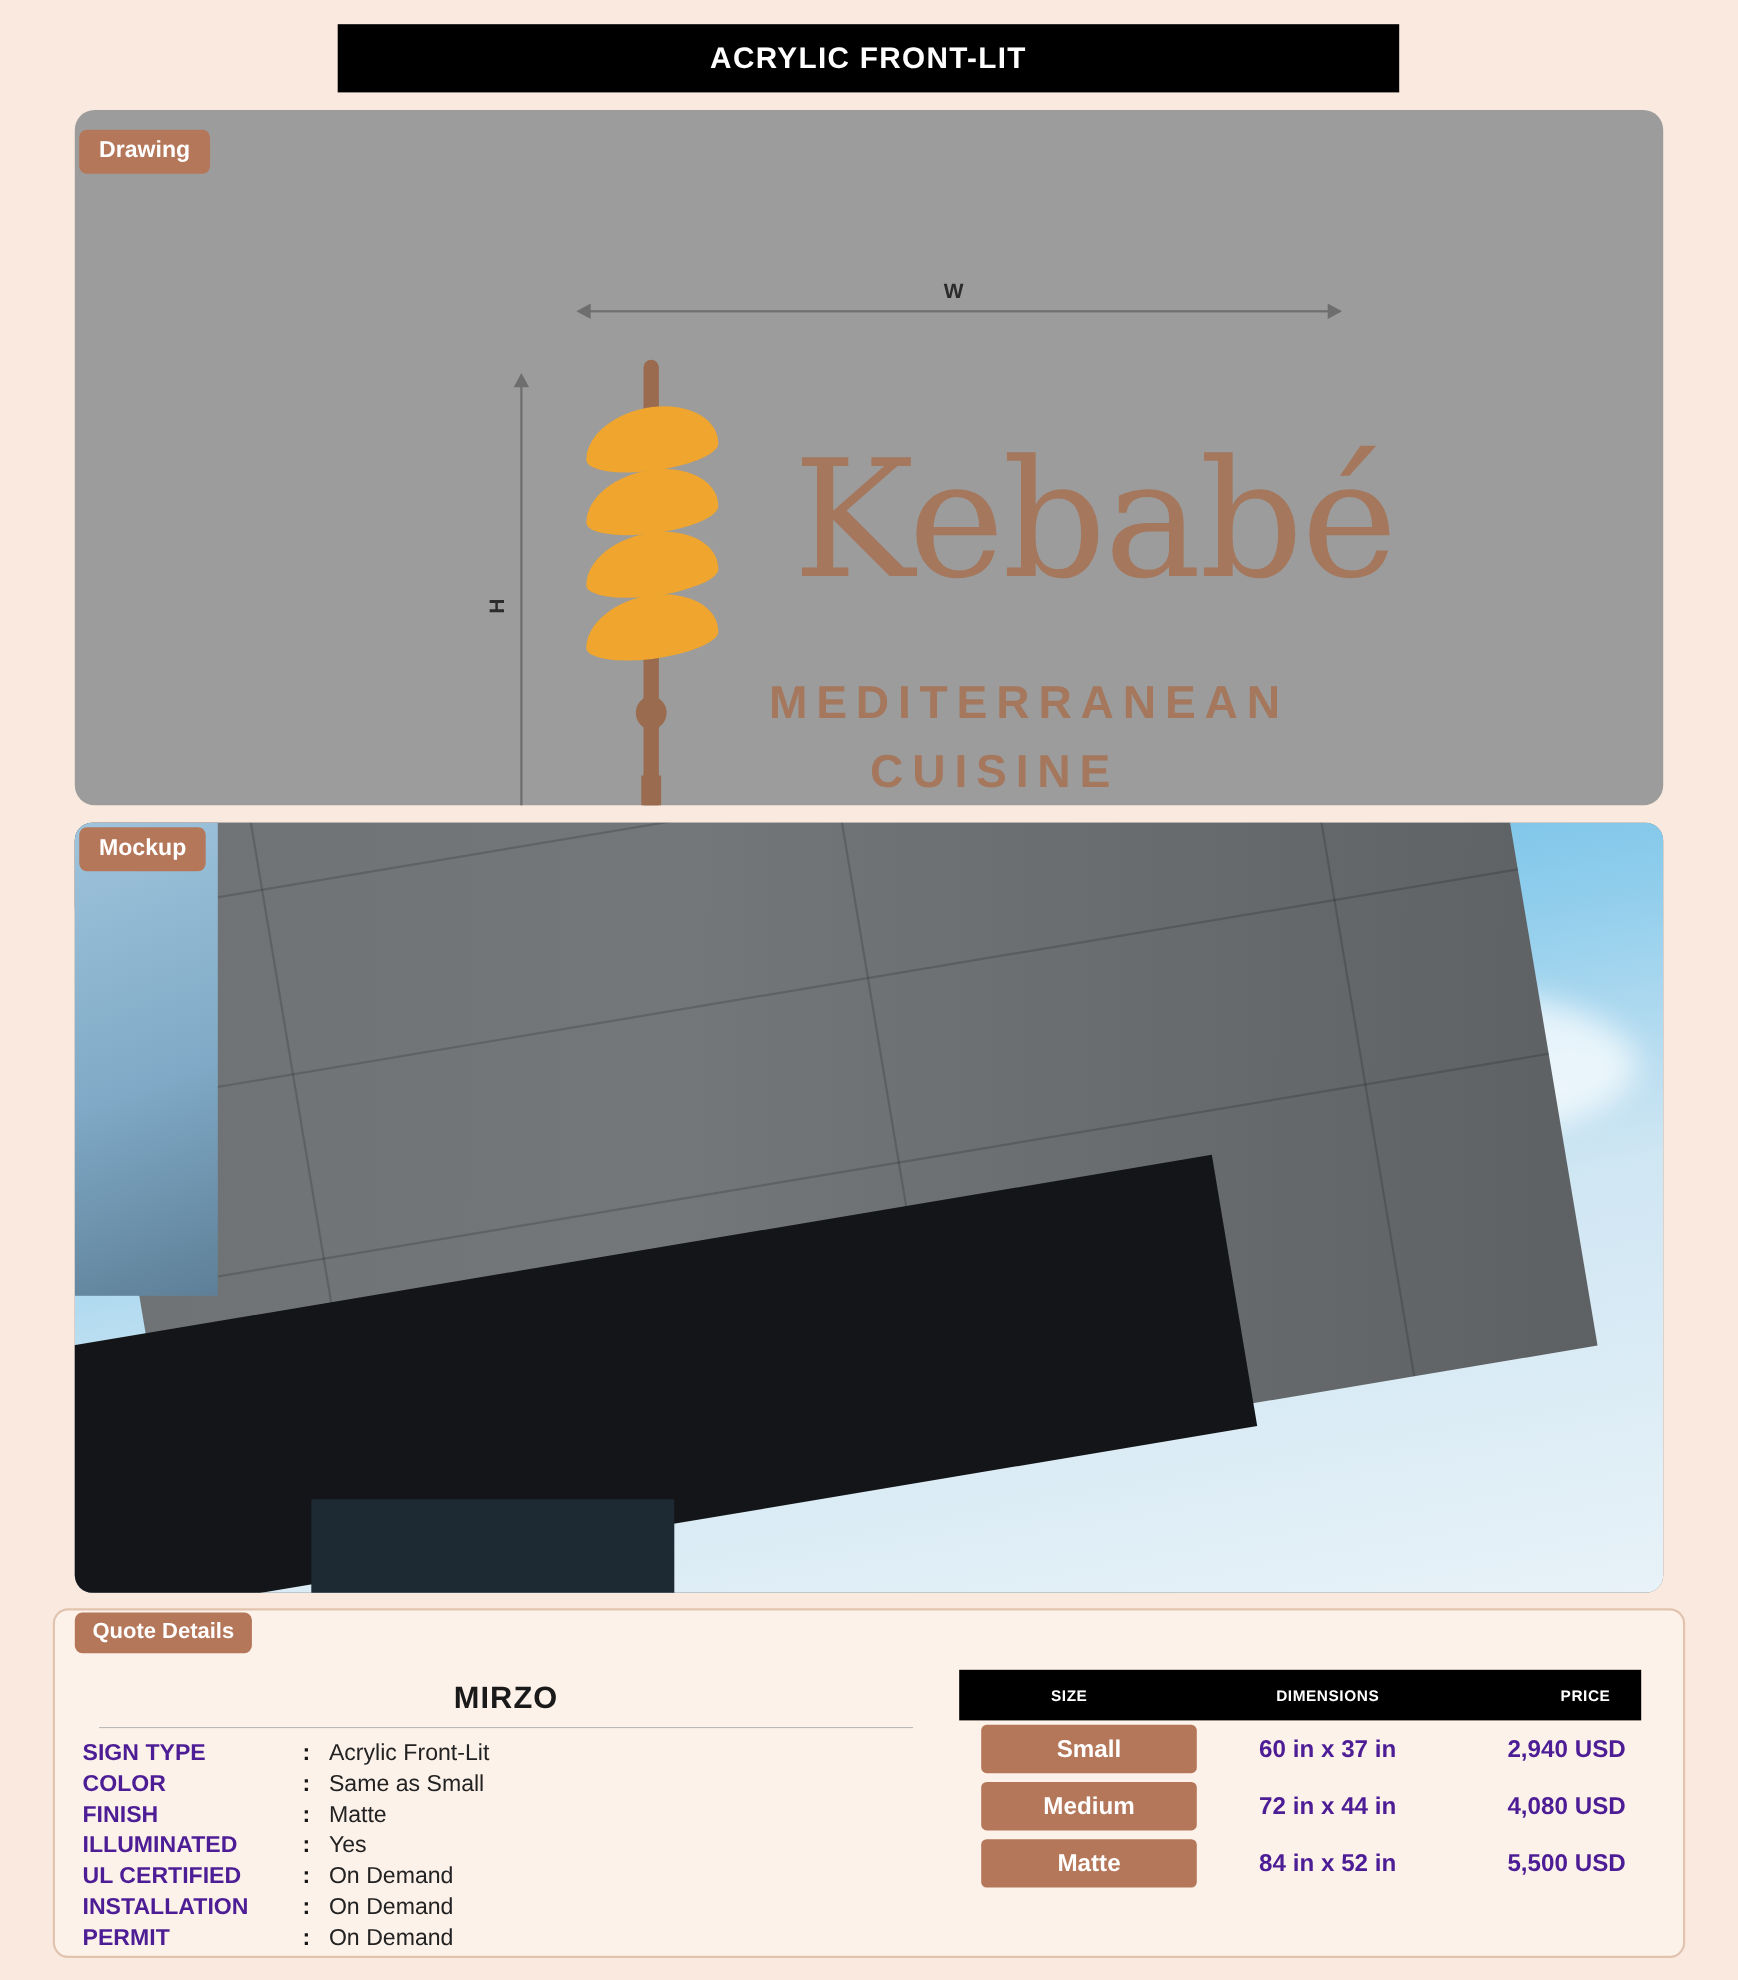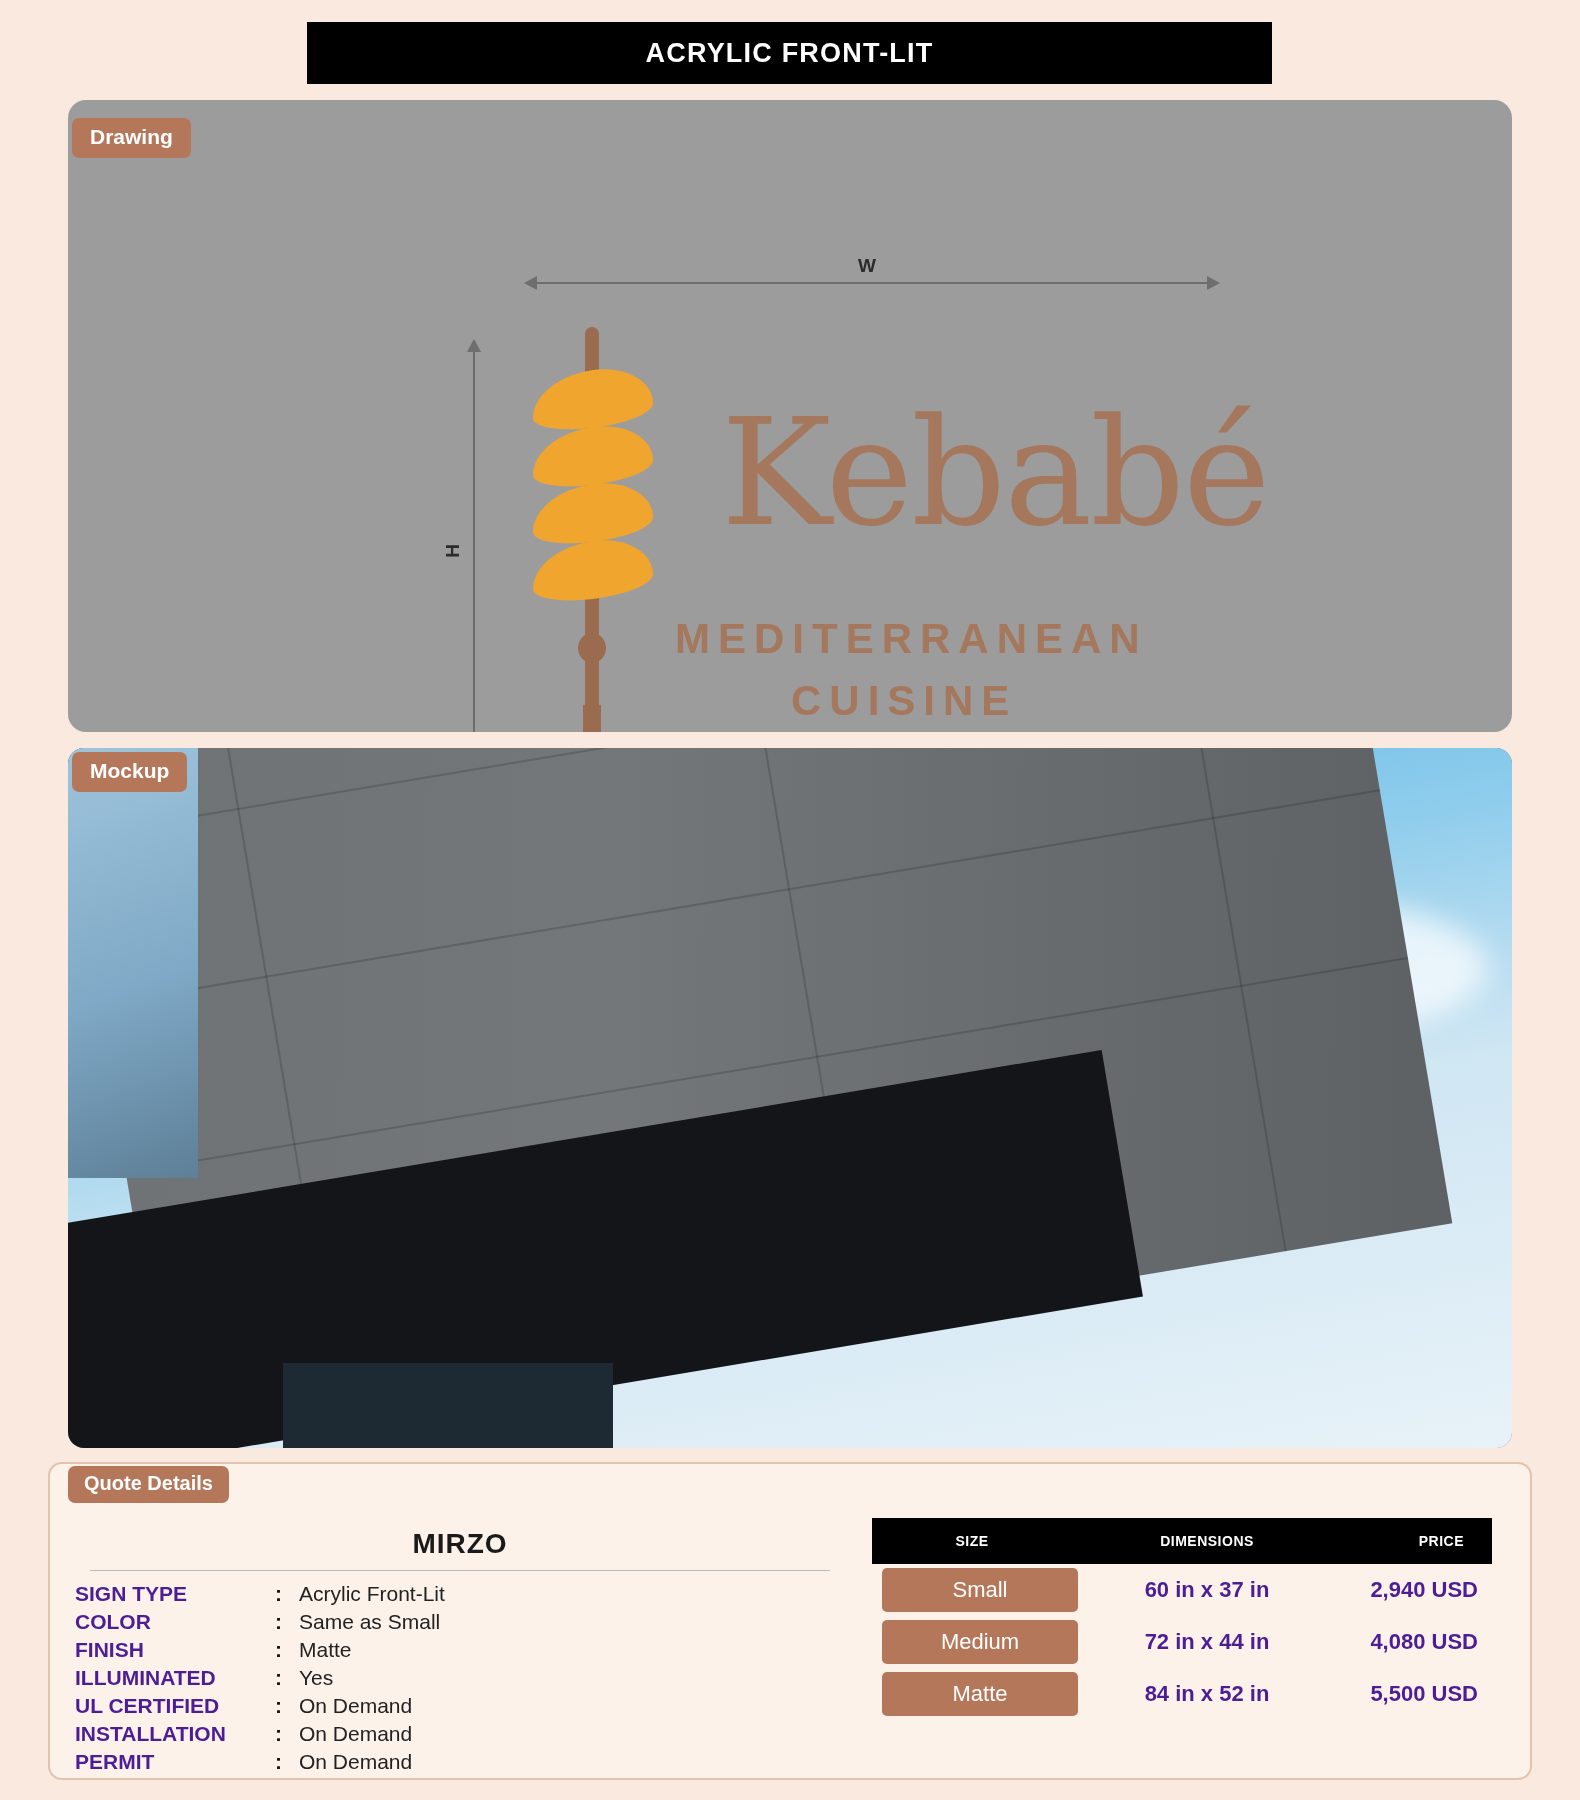--- a/index.html
+++ b/index.html
@@ -168,21 +168,21 @@
     top: 84px;
     font-family: "DejaVu Serif", serif;
     font-size: 148px;
     color: #a5775c;
     letter-spacing: -2px;
     line-height: 1;
     margin-left: 48px;
   }
   .logo-sub1 {
     position: absolute;
-    left: 152px;
+    left: 176px;
     top: 300px;
     font-size: 42px;
     letter-spacing: 8px;
     color: #a5775c;
     font-weight: bold;
   }
   .logo-sub2 {
     position: absolute;
     left: 268px;
     top: 362px;
@@ -351,25 +351,25 @@
     align-items: center;
     font-size: 22px;
   }
   .col-size { width: 200px; text-align: center; }
   .col-dim  { width: 270px; text-align: center; }
   .col-price{ width: 150px; text-align: right; padding-right: 14px; }
   .pt-head .col-price { padding-right: 28px; }
   .size-pill {
     background: #b5775a;
     color: #fff;
-    font-weight: normal;
+    font-weight: bold;
     border-radius: 5px;
     padding: 9px 0;
     width: 196px;
-    margin-left: 10px;
+    margin-left: 20px;
     text-align: center;
   }
   .pt-row .col-dim, .pt-row .col-price {
     font-weight: bold;
     color: #4c1d95;
   }
 </style>
 </head>
 <body>
 

